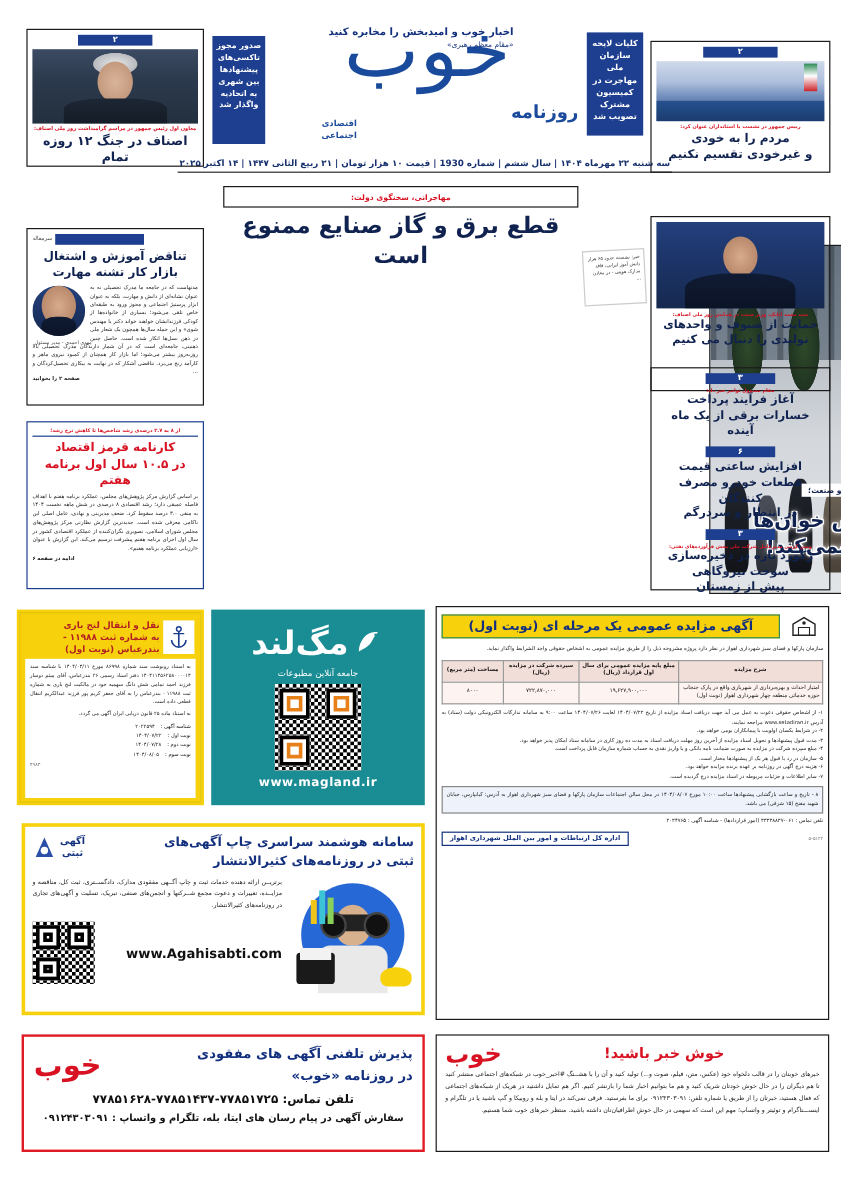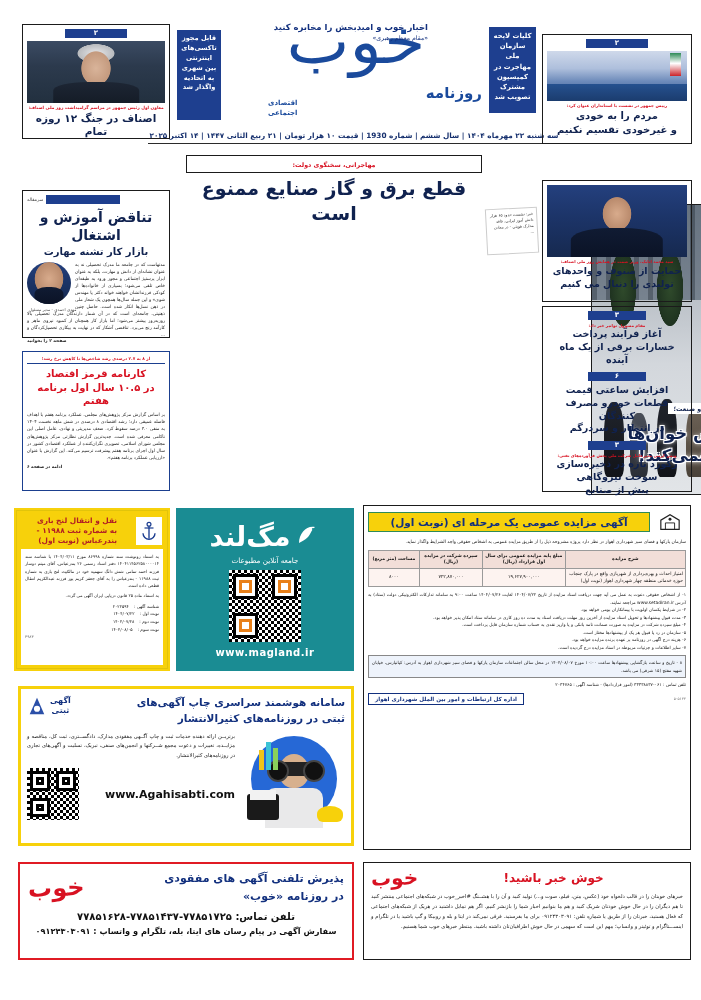--- a/index.html
+++ b/index.html
@@ -309,21 +309,21 @@
   </div>
 
   <div class="box blkborder" style="left:22px;top:24px;width:148px;height:115px;padding:4px;">
     <div class="pagenum-bar" style="width:62px;">۲</div>
     <div class="photo ph-portrait-a" style="width:100%;height:62px;"></div>
     <div class="kicker" style="margin-top:2px;font-size:4.3px;">معاون اول رئیس جمهور در مراسم گرامیداشت روز ملی اصناف:</div>
     <div class="hl" style="font-size:10.5px;margin-top:1px;">اصناف در جنگ ۱۲ روزه تمام</div>
   </div>
 
   <div class="box" style="left:177px;top:30px;width:44px;height:90px;background:#1e3f8f;padding:4px 3px;">
-    <div class="white bold center" style="font-size:6.6px;line-height:1.5;">قابل مجوز تاکسی‌های اینترنتی بین شهری به اتحادیه واگذار شد</div>
+    <div class="white bold center" style="font-size:6.6px;line-height:1.5;">صدور مجوز تاکسی‌های پیشنهادها بین شهری به اتحادیه واگذار شد</div>
   </div>
 
   <div class="box" style="left:489px;top:27px;width:47px;height:86px;background:#1e3f8f;padding:4px 3px;">
     <div class="white bold center" style="font-size:6.8px;line-height:1.5;">کلیات لایحه سازمان ملی مهاجرت در کمیسیون مشترک تصویب شد</div>
   </div>
 
   <div class="box blkborder" style="left:542px;top:34px;width:150px;height:110px;padding:4px;">
     <div class="pagenum-bar" style="width:62px;">۲</div>
     <div class="photo ph-meeting" style="width:100%;height:50px;">
       <div class="flag"></div>
@@ -335,21 +335,21 @@
     <div class="kicker" style="margin-top:2px;font-size:4.2px;">رییس جمهور در نشست با استانداران عنوان کرد:</div>
     <div class="hl" style="font-size:10px;margin-top:1px;">مردم را به خودی</div>
     <div class="hl" style="font-size:10px;">و غیرخودی تقسیم نکنیم</div>
   </div>
 
   <div class="box blkborder" style="left:22px;top:190px;width:148px;height:148px;padding:4px;">
     <div style="display:flex;justify-content:flex-end;align-items:center;gap:3px;">
       <div class="pagenum-bar" style="width:74px;margin:0;"></div>
       <span style="font-size:4.6px;color:#444;">سرمقاله</span>
     </div>
-    <div class="hl" style="font-size:14px;margin-top:4px;">تناقض آموزش و اشتغال</div>
+    <div class="hl" style="font-size:10px;margin-top:4px;">تناقض آموزش و اشتغال</div>
     <div class="hl" style="font-size:10px;">بازار کار تشنه مهارت</div>
     <div style="position:relative;margin-top:4px;">
       <div class="photo ph-portrait-b" style="float:left;width:44px;height:42px;border-radius:50%;margin:0 4px 2px 0;"></div>
       <div class="bodytext" style="font-size:4.5px;line-height:1.55;">مدتهاست که در جامعه ما مدرک تحصیلی نه به عنوان نشانه‌ای از دانش و مهارت، بلکه به عنوان ابزار پرستیژ اجتماعی و مجوز ورود به طبقه‌ای خاص تلقی می‌شود؛ بسیاری از خانواده‌ها از کودکی فرزندانشان خواهند خواند دکتر یا مهندس شوی» و این جمله سال‌ها همچون یک شعار ملی در ذهن نسل‌ها انکار شده است. حاصل چنین ذهنیتی، جامعه‌ای است که در آن شمار دارندگان مدرک تحصیلی بالا روزبه‌روز بیشتر می‌شود؛ اما بازار کار همچنان از کمبود نیروی ماهر و کارآمد رنج می‌برد. تناقضی آشکار که در نهایت به بیکاری تحصیل‌کردگان و ...</div>
       <div style="clear:both;"></div>
       <div style="font-size:4.1px;color:#444;text-align:left;margin-top:-32px;margin-bottom:26px;padding-left:2px;">مهدی احمدی - مدیر مسئول</div>
       <div style="font-size:4.4px;color:#222;text-align:left;font-weight:bold;">صفحه ۲ را بخوانید</div>
     </div>
   </div>
 
@@ -380,21 +380,21 @@
 
     <div class="overlay-kicker" style="right:6px;top:198px;">عدم تطابق مهارت‌ها با نیاز بازار، ضعف ارتباط دانشگاه و صنعت؛</div>
     <div class="overlay-hl" style="left:0;top:218px;">بازار کار برای درس خوان‌ها</div>
     <div class="overlay-hl" style="left:0;top:240px;">فرش قرمز پهن نمی‌کند!</div>
   </div>
 
   <div class="box" style="left:486px;top:208px;width:52px;height:46px;background:#fff;transform:rotate(-3deg);border:0.8px solid #ccc;padding:3px;">
     <div style="font-size:3.9px;line-height:1.5;color:#333;text-align:right;">خبر: نشست حدود ۶۵ هزار دانش آموز ایرانی، فاقد مدارک هویتی - در معادن ...</div>
   </div>
 
-  <div class="box blkborder" style="left:542px;top:180px;width:150px;height:122px;padding:4px;">
+  <div class="box blkborder" style="left:542px;top:180px;width:150px;height:146px;padding:4px;">
     <div class="photo ph-portrait-b" style="width:100%;height:72px;"></div>
     <div class="kicker" style="margin-top:2px;font-size:4.1px;">سید محمد اتابک، وزیر صمت در همایش روز ملی اصناف:</div>
     <div class="hl" style="font-size:9.5px;margin-top:1px;">حمایت از صنوف و واحدهای</div>
     <div class="hl" style="font-size:9.5px;">تولیدی را دنبال می کنیم</div>
   </div>
 
   <div class="box blkborder" style="left:542px;top:306px;width:150px;height:186px;padding:4px;">
 
     <div>
       <div class="pagenum-bar" style="width:58px;">۳</div>
@@ -408,27 +408,27 @@
       <div class="hl" style="font-size:9.6px;">افزایش ساعتی قیمت</div>
       <div class="hl" style="font-size:9.6px;">قطعات خودرو مصرف کنندگان</div>
       <div class="hl" style="font-size:9.6px;">در انتظار و سردرگم</div>
     </div>
 
     <div style="margin-top:6px;">
       <div class="pagenum-bar" style="width:58px;">۳</div>
       <div class="kicker" style="font-size:4.1px;">ویس کرمی مدیرعامل شرکت ملی پخش فرآورده‌های نفتی:</div>
       <div class="hl" style="font-size:9.6px;">رکورد تازه در ذخیره‌سازی</div>
       <div class="hl" style="font-size:9.6px;">سوخت نیروگاهی</div>
-      <div class="hl" style="font-size:9.6px;">پیش از صنایع</div>
+      <div class="hl" style="font-size:9.6px;">پیش از زمستان</div>
     </div>
   </div>
 
   <div class="box ad-yellow" style="left:14px;top:508px;width:156px;height:163px;">
     <div class="ad-yellow-inner" style="padding:0;background:#f7d10b;">
-      <div style="display:flex;align-items:center;gap:19px;padding:5px 5px 3px 5px;">
+      <div style="display:flex;align-items:center;gap:3px;padding:5px 5px 3px 5px;">
         <div style="width:26px;height:28px;background:#fff;display:flex;align-items:center;justify-content:center;flex:none;">
           <svg width="18" height="20" viewBox="0 0 24 26" aria-hidden="true">
             <circle cx="12" cy="4" r="2.6" fill="none" stroke="#1a3c8f" stroke-width="1.6"></circle>
             <line x1="12" y1="6.6" x2="12" y2="23" stroke="#1a3c8f" stroke-width="1.8"></line>
             <line x1="6" y1="9" x2="18" y2="9" stroke="#1a3c8f" stroke-width="1.6"></line>
             <path d="M4 16 A8 8 0 0 0 20 16" fill="none" stroke="#1a3c8f" stroke-width="1.8"></path>
           </svg>
         </div>
         <div style="flex:1;text-align:right;">
           <div class="bold" style="font-size:7.4px;color:#b21f24;line-height:1.35;">نقل و انتقال لنج باری</div>

